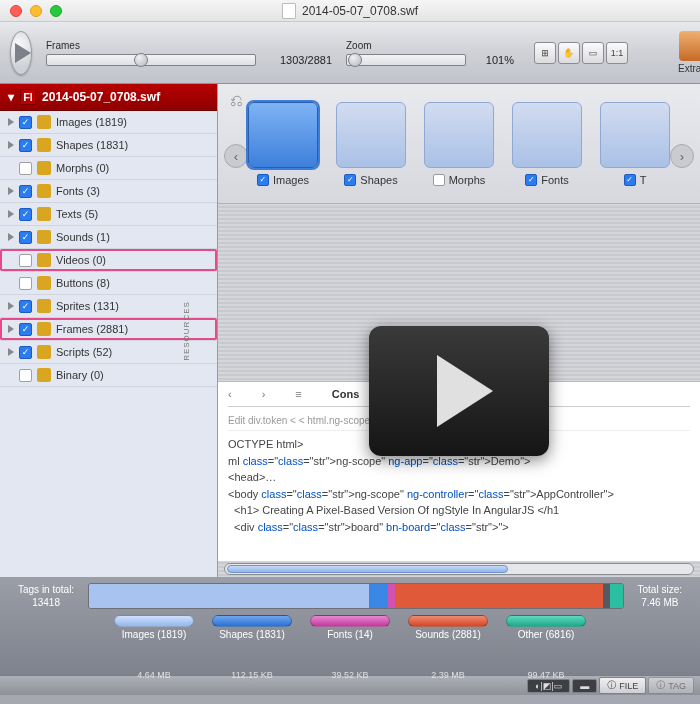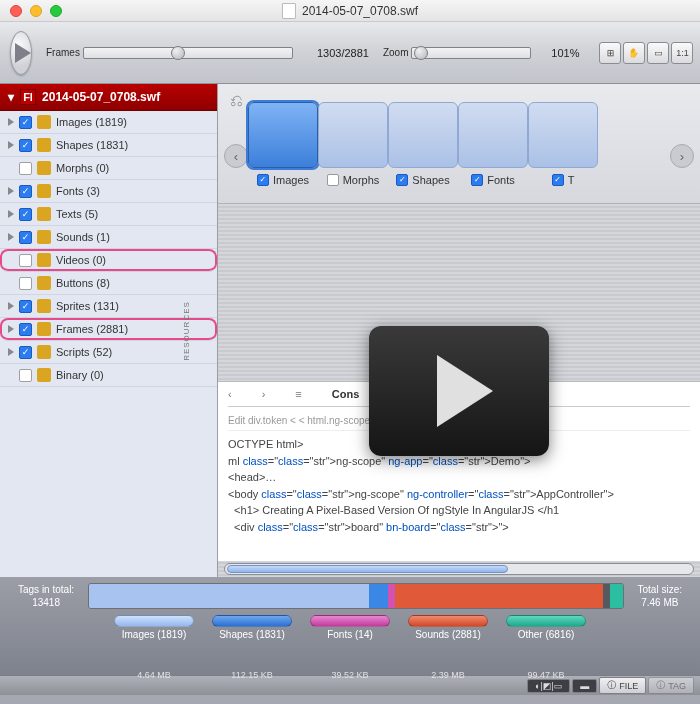--- a/index.html
+++ b/index.html
@@ -13,21 +13,21 @@
 .tred{background:#ff5f56;border:1px solid #e0443e;}
 .tyel{background:#ffbd2e;border:1px solid #dea123;}
 .tgrn{background:#27c93f;border:1px solid #1aab29;}
 .titlecenter{position:absolute;left:50%;transform:translateX(-50%);display:flex;align-items:center;gap:6px;font-size:12px;color:#333;}
 .fileicon{width:14px;height:16px;background:#fff;border:1px solid #bbb;border-radius:1px;}
 
 
 .toolbar{height:62px;background:linear-gradient(#e8e9ec,#cfd1d6 50%,#c1c4cb);border-bottom:1px solid #8f9198;display:flex;align-items:center;padding:0 10px;gap:14px;position:relative;}
 .playbtn{width:44px;height:44px;border-radius:50%;background:radial-gradient(circle at 35% 30%,#fafafa,#cfd1d6 70%);border:1px solid #9a9ca3;display:flex;align-items:center;justify-content:center;box-shadow:0 1px 2px rgba(0,0,0,.25);}
 .playbtn .tri{width:0;height:0;border-left:16px solid #7d8089;border-top:10px solid transparent;border-bottom:10px solid transparent;margin-left:4px;}
-.sliderctl{display:flex;flex-direction:row;gap:3px;}
+.sliderctl{display:flex;flex-direction:column;gap:3px;}
 .sliderctl label{font-size:10px;color:#2b2b2b;}
 .sliderwrap{display:flex;align-items:center;gap:8px;}
 .track{width:210px;height:12px;border:1px solid #808289;background:linear-gradient(#f3f3f5,#e0e0e4);border-radius:2px;position:relative;}
 .track.small{width:120px;}
 .thumb{position:absolute;top:50%;transform:translate(-50%,-50%);width:14px;height:14px;border-radius:50%;background:radial-gradient(circle at 35% 30%,#f0f0f2,#b5b7bd);border:1px solid #7b7d84;}
 .readout{font-size:11px;color:#222;min-width:68px;text-align:right;}
 .viewbtns{display:flex;gap:2px;margin-left:6px;}
 .vbtn{width:22px;height:22px;border:1px solid #8a8c93;background:linear-gradient(#fafafa,#dcdce0);border-radius:3px;font-size:9px;display:flex;align-items:center;justify-content:center;color:#444;}
 .tbsep{width:1px;height:46px;background:#9a9ca3;margin:0 4px;}
 .tbact{display:flex;flex-direction:column;align-items:center;gap:2px;font-size:10px;color:#333;}
@@ -39,21 +39,21 @@
 .sidebar{width:218px;background:#e2e7f2;border-right:1px solid #9a9ca3;overflow:hidden;position:relative;}
 .sbhead{background:linear-gradient(#b80000,#8f0000);color:#fff;font-size:12px;font-weight:bold;padding:5px 8px;display:flex;align-items:center;gap:6px;border-bottom:1px solid #6b0000;}
 .sbhead .flicon{width:16px;height:16px;background:#b00;border:1px solid #7a0000;color:#fff;font-size:11px;display:flex;align-items:center;justify-content:center;font-weight:bold;}
 .sblist{}
 .sbrow{display:flex;align-items:center;gap:5px;padding:4px 8px;font-size:11px;color:#333;border-bottom:1px solid #d0d5e0;position:relative;}
 .arrow{width:0;height:0;border-left:6px solid #888;border-top:4px solid transparent;border-bottom:4px solid transparent;}
 .cb{width:13px;height:13px;border:1px solid #a0a0a0;border-radius:2px;background:#fff;display:flex;align-items:center;justify-content:center;}
 .cb.on{background:#2b7cf0;border-color:#1b5bc0;}
 .cb.on::after{content:"✓";color:#fff;font-size:9px;line-height:1;}
 .ricon{width:14px;height:14px;background:#daa520;border-radius:2px;}
-.sbrow.hl{box-shadow:inset 0 0 0 2px #e54b8a;border-radius:8px;}
+.sbrow.hl{box-shadow:inset 0 0 0 2px #e54b8a;border-radius:2px;}
 
 .resgrip{position:absolute;right:0;top:50%;transform:translateY(-50%) rotate(-90deg);font-size:8px;color:#777;letter-spacing:1px;}
 
 
 .content{flex:1;background:#e5e6ea;display:flex;flex-direction:column;position:relative;}
 .catbar{height:120px;background:linear-gradient(#e9eaee,#d6d8de);padding:8px 30px;display:flex;align-items:center;gap:18px;position:relative;border-bottom:1px solid #b0b2b8;}
 .catnav{position:absolute;width:24px;height:24px;border-radius:50%;background:#cacbd0;border:1px solid #a8aab0;color:#666;display:flex;align-items:center;justify-content:center;font-size:13px;}
 .catnav.left{left:6px;top:60px;}
 .catnav.right{right:6px;top:60px;}
 .undo{position:absolute;left:12px;top:8px;font-size:16px;color:#888;}
@@ -241,40 +241,40 @@
         </div>
       </div>
     <div class="resgrip">RESOURCES</div>
   </div>
 
   <div class="content">
     <div class="catbar">
       <span class="undo">⎌</span>
       <div class="catnav left">‹</div>
       <div class="catnav right">›</div>
-      <div id="cats" style="display:flex;">
+      <div id="cats" style="display:flex;gap:18px">
           <div class="cat">
             <div class="catimg sel"></div>
             <div class="catlbl">
               <span class="catchk on"></span>
               <span>Images</span>
             </div>
           </div>
           <div class="cat">
             <div class="catimg"></div>
             <div class="catlbl">
+              <span class="catchk on"></span>
+              <span>Shapes</span>
+            </div>
+          </div>
+          <div class="cat">
+            <div class="catimg"></div>
+            <div class="catlbl">
               <span class="catchk"></span>
               <span>Morphs</span>
-            </div>
-          </div>
-          <div class="cat">
-            <div class="catimg"></div>
-            <div class="catlbl">
-              <span class="catchk on"></span>
-              <span>Shapes</span>
             </div>
           </div>
           <div class="cat">
             <div class="catimg"></div>
             <div class="catlbl">
               <span class="catchk on"></span>
               <span>Fonts</span>
             </div>
           </div>
           <div class="cat">

